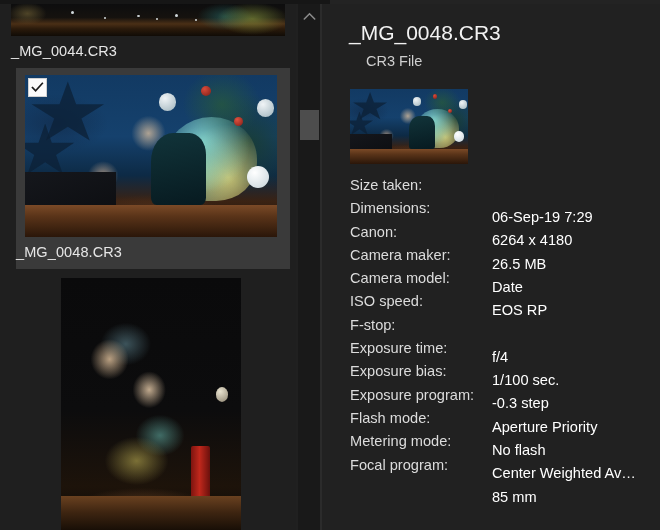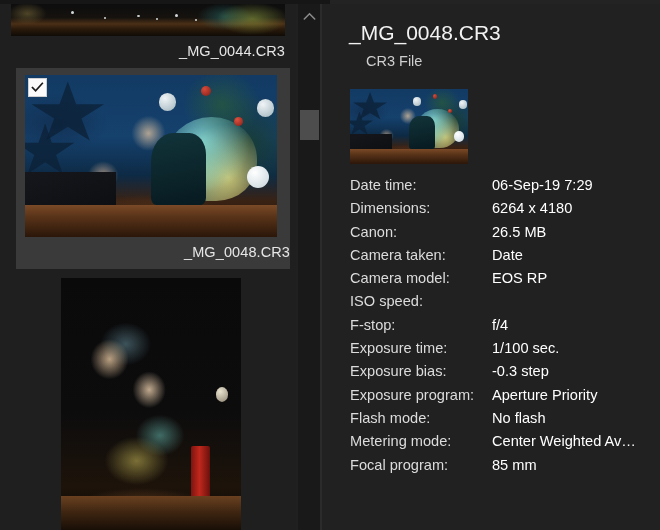--- a/index.html
+++ b/index.html
@@ -40,21 +40,21 @@
     left: 0; top: 4px;
     width: 296px; height: 526px;
     background: #1f1f1f;
     overflow: hidden;
   }
   .tile {
     position: relative;
     margin: 0 auto;
   }
   .tile-label {
-    text-align: right;
+    text-align: left;
     font-size: 14.5px;
     color: #e6e6e6;
     letter-spacing: 0.1px;
     padding: 7px 0 9px 0;
   }
   .tile.selected {
     background: #3a3a3a;
   }
   .thumb {
     position: relative;
@@ -178,20 +178,21 @@
   .meta-label {
     width: 142px;
     flex: 0 0 142px;
     color: #dcdcdc;
   }
   .meta-value {
     color: #ffffff;
     overflow: hidden;
     text-overflow: ellipsis;
     width: 168px;
+    margin-top: 32px;
   }
 
   
   .ph { position:absolute; inset:0; }
 
   
   .sceneA {
     background:
       radial-gradient(ellipse 22% 30% at 78% 18%, rgba(40,90,60,.75), transparent 70%),
       radial-gradient(ellipse 30% 42% at 88% 42%, rgba(25,60,45,.85), transparent 72%),
@@ -367,33 +368,33 @@
           <div class="orn o2"></div>
         <div class="orn o3"></div>
           <div class="orn o4"></div>
           <div class="orn o5"></div>
         <div class="bench"></div>
       </div>
     </div>
 
     <div class="meta" id="meta-list">
         <div class="meta-row">
-          <div class="meta-label">Date time:</div>
+          <div class="meta-label">Size taken:</div>
           <div class="meta-value">06-Sep-19 7:29</div>
         </div>
         <div class="meta-row">
           <div class="meta-label">Dimensions:</div>
           <div class="meta-value">6264 x 4180</div>
         </div>
         <div class="meta-row">
           <div class="meta-label">Canon:</div>
           <div class="meta-value">26.5 MB</div>
         </div>
         <div class="meta-row">
-          <div class="meta-label">Camera taken:</div>
+          <div class="meta-label">Camera maker:</div>
           <div class="meta-value">Date</div>
         </div>
         <div class="meta-row">
           <div class="meta-label">Camera model:</div>
           <div class="meta-value">EOS RP</div>
         </div>
         <div class="meta-row">
           <div class="meta-label">ISO speed:</div>
         </div>
         <div class="meta-row">

